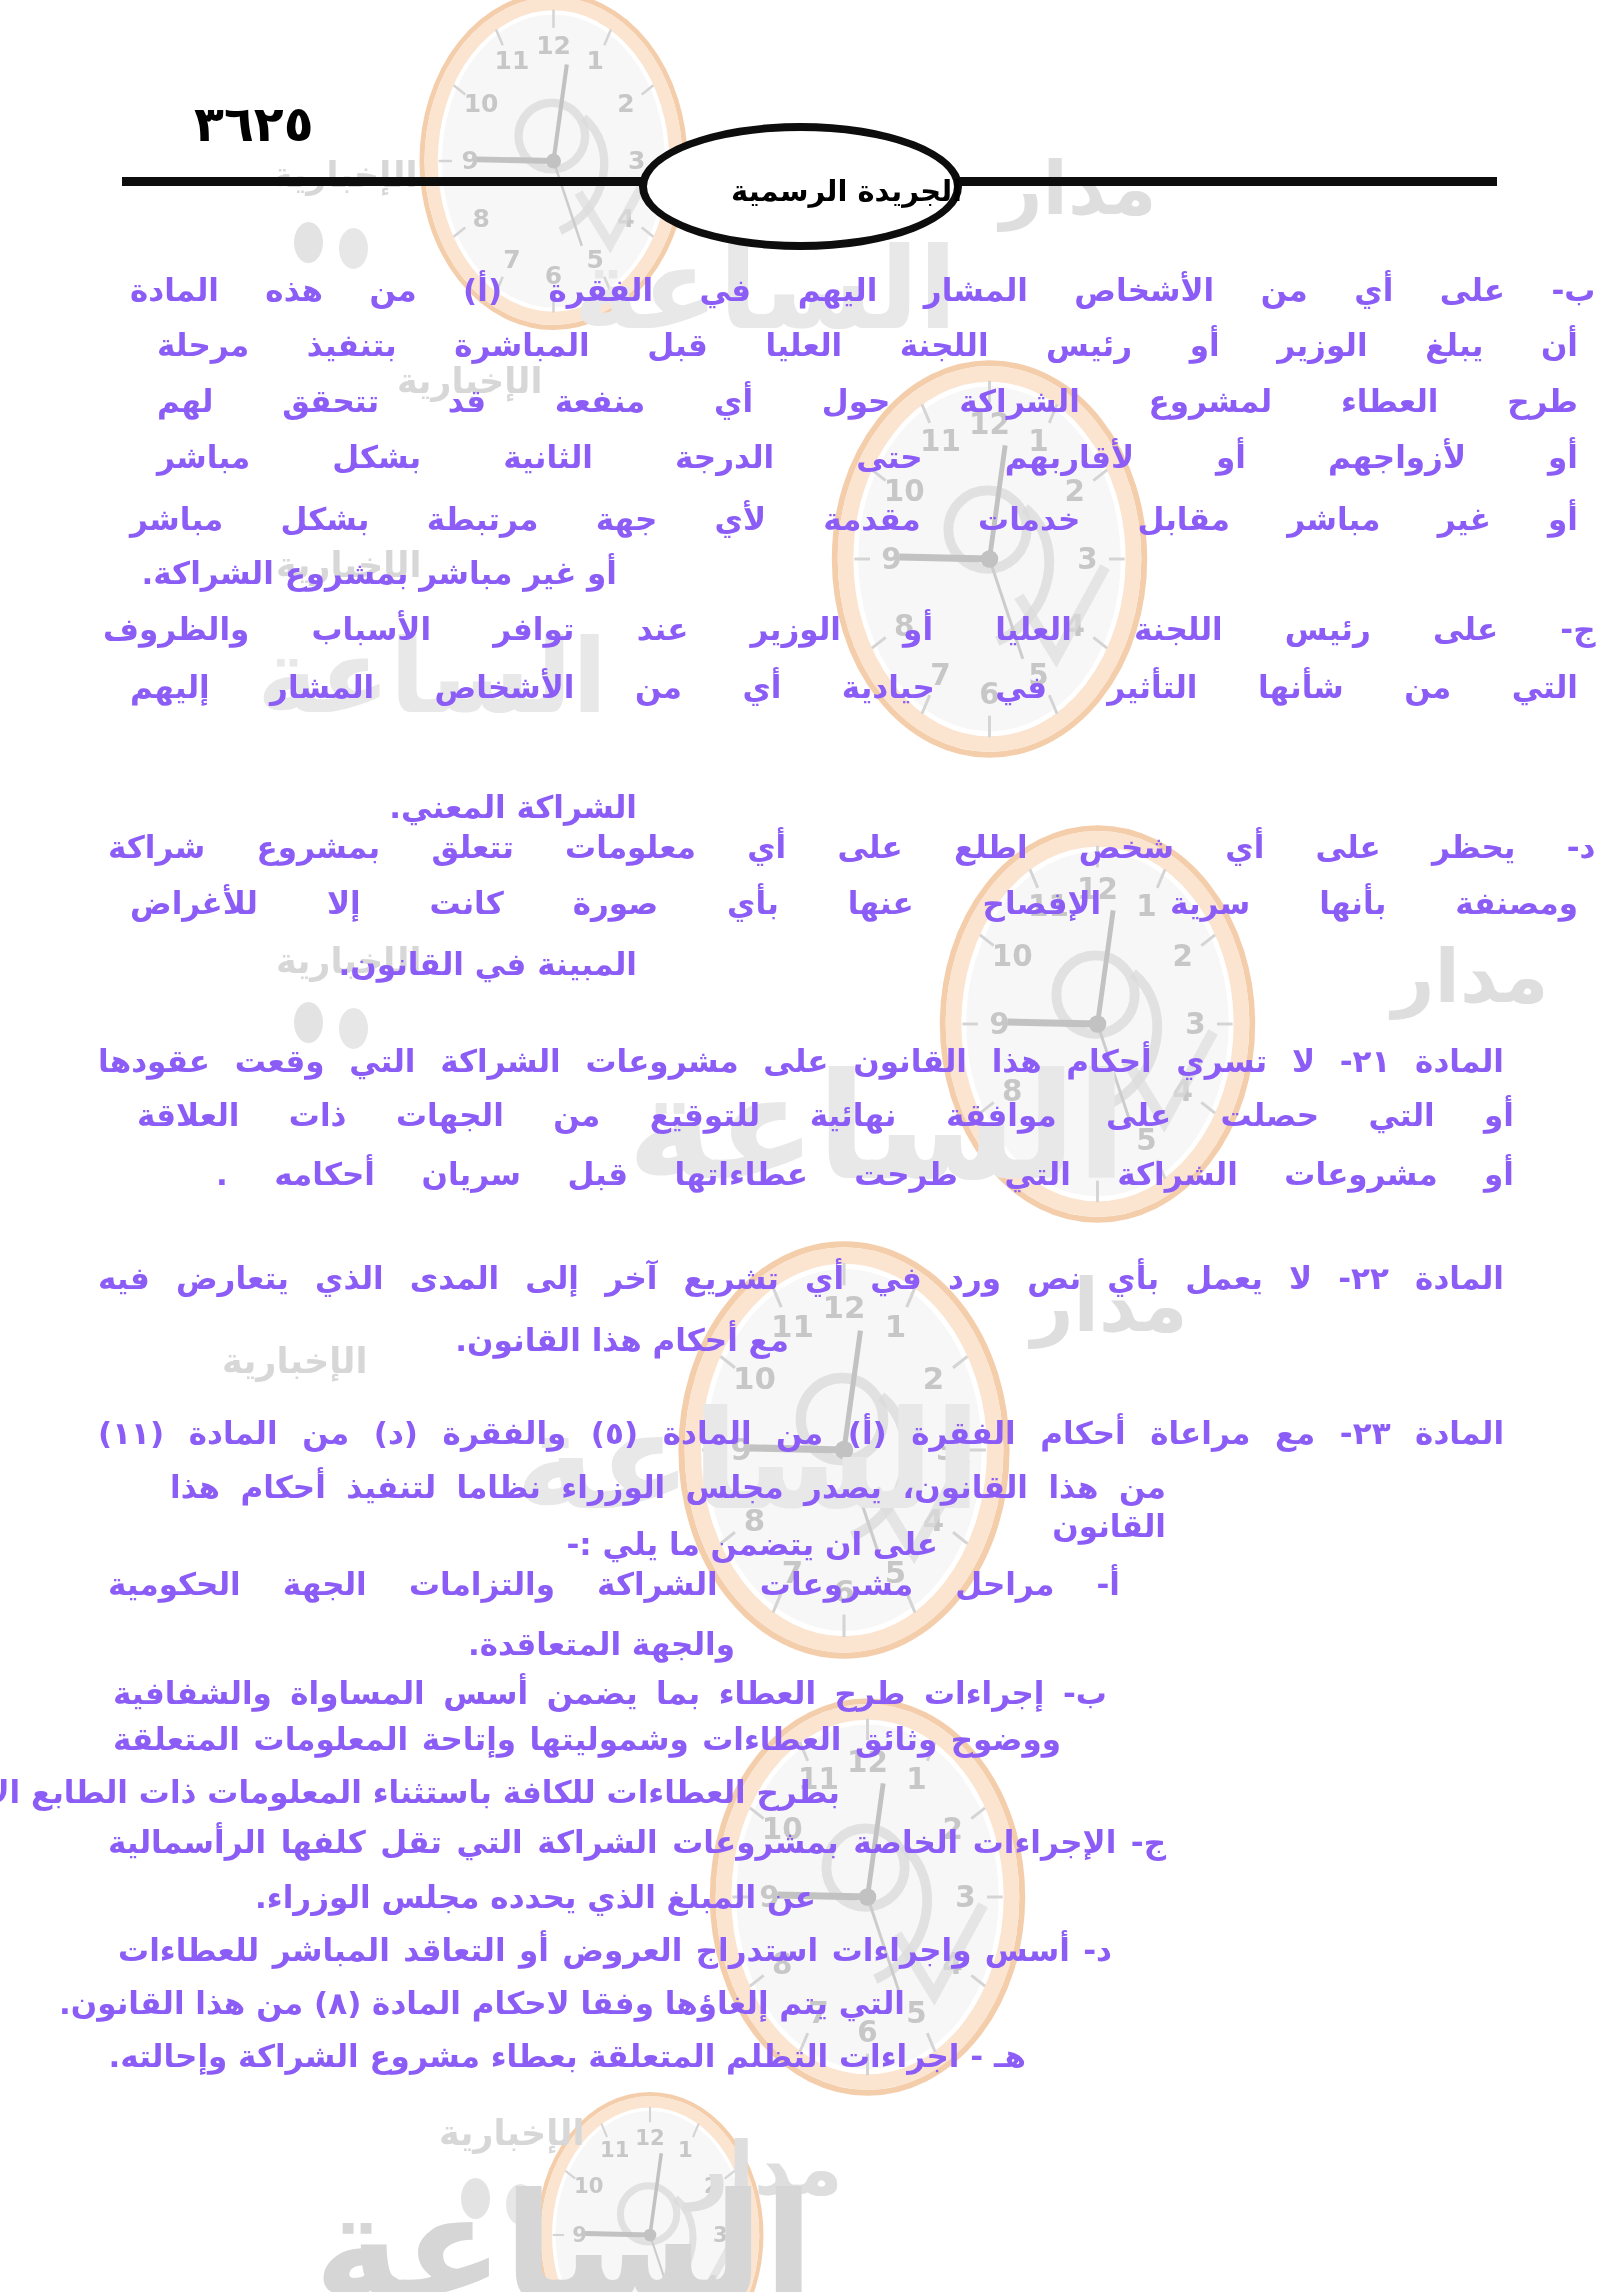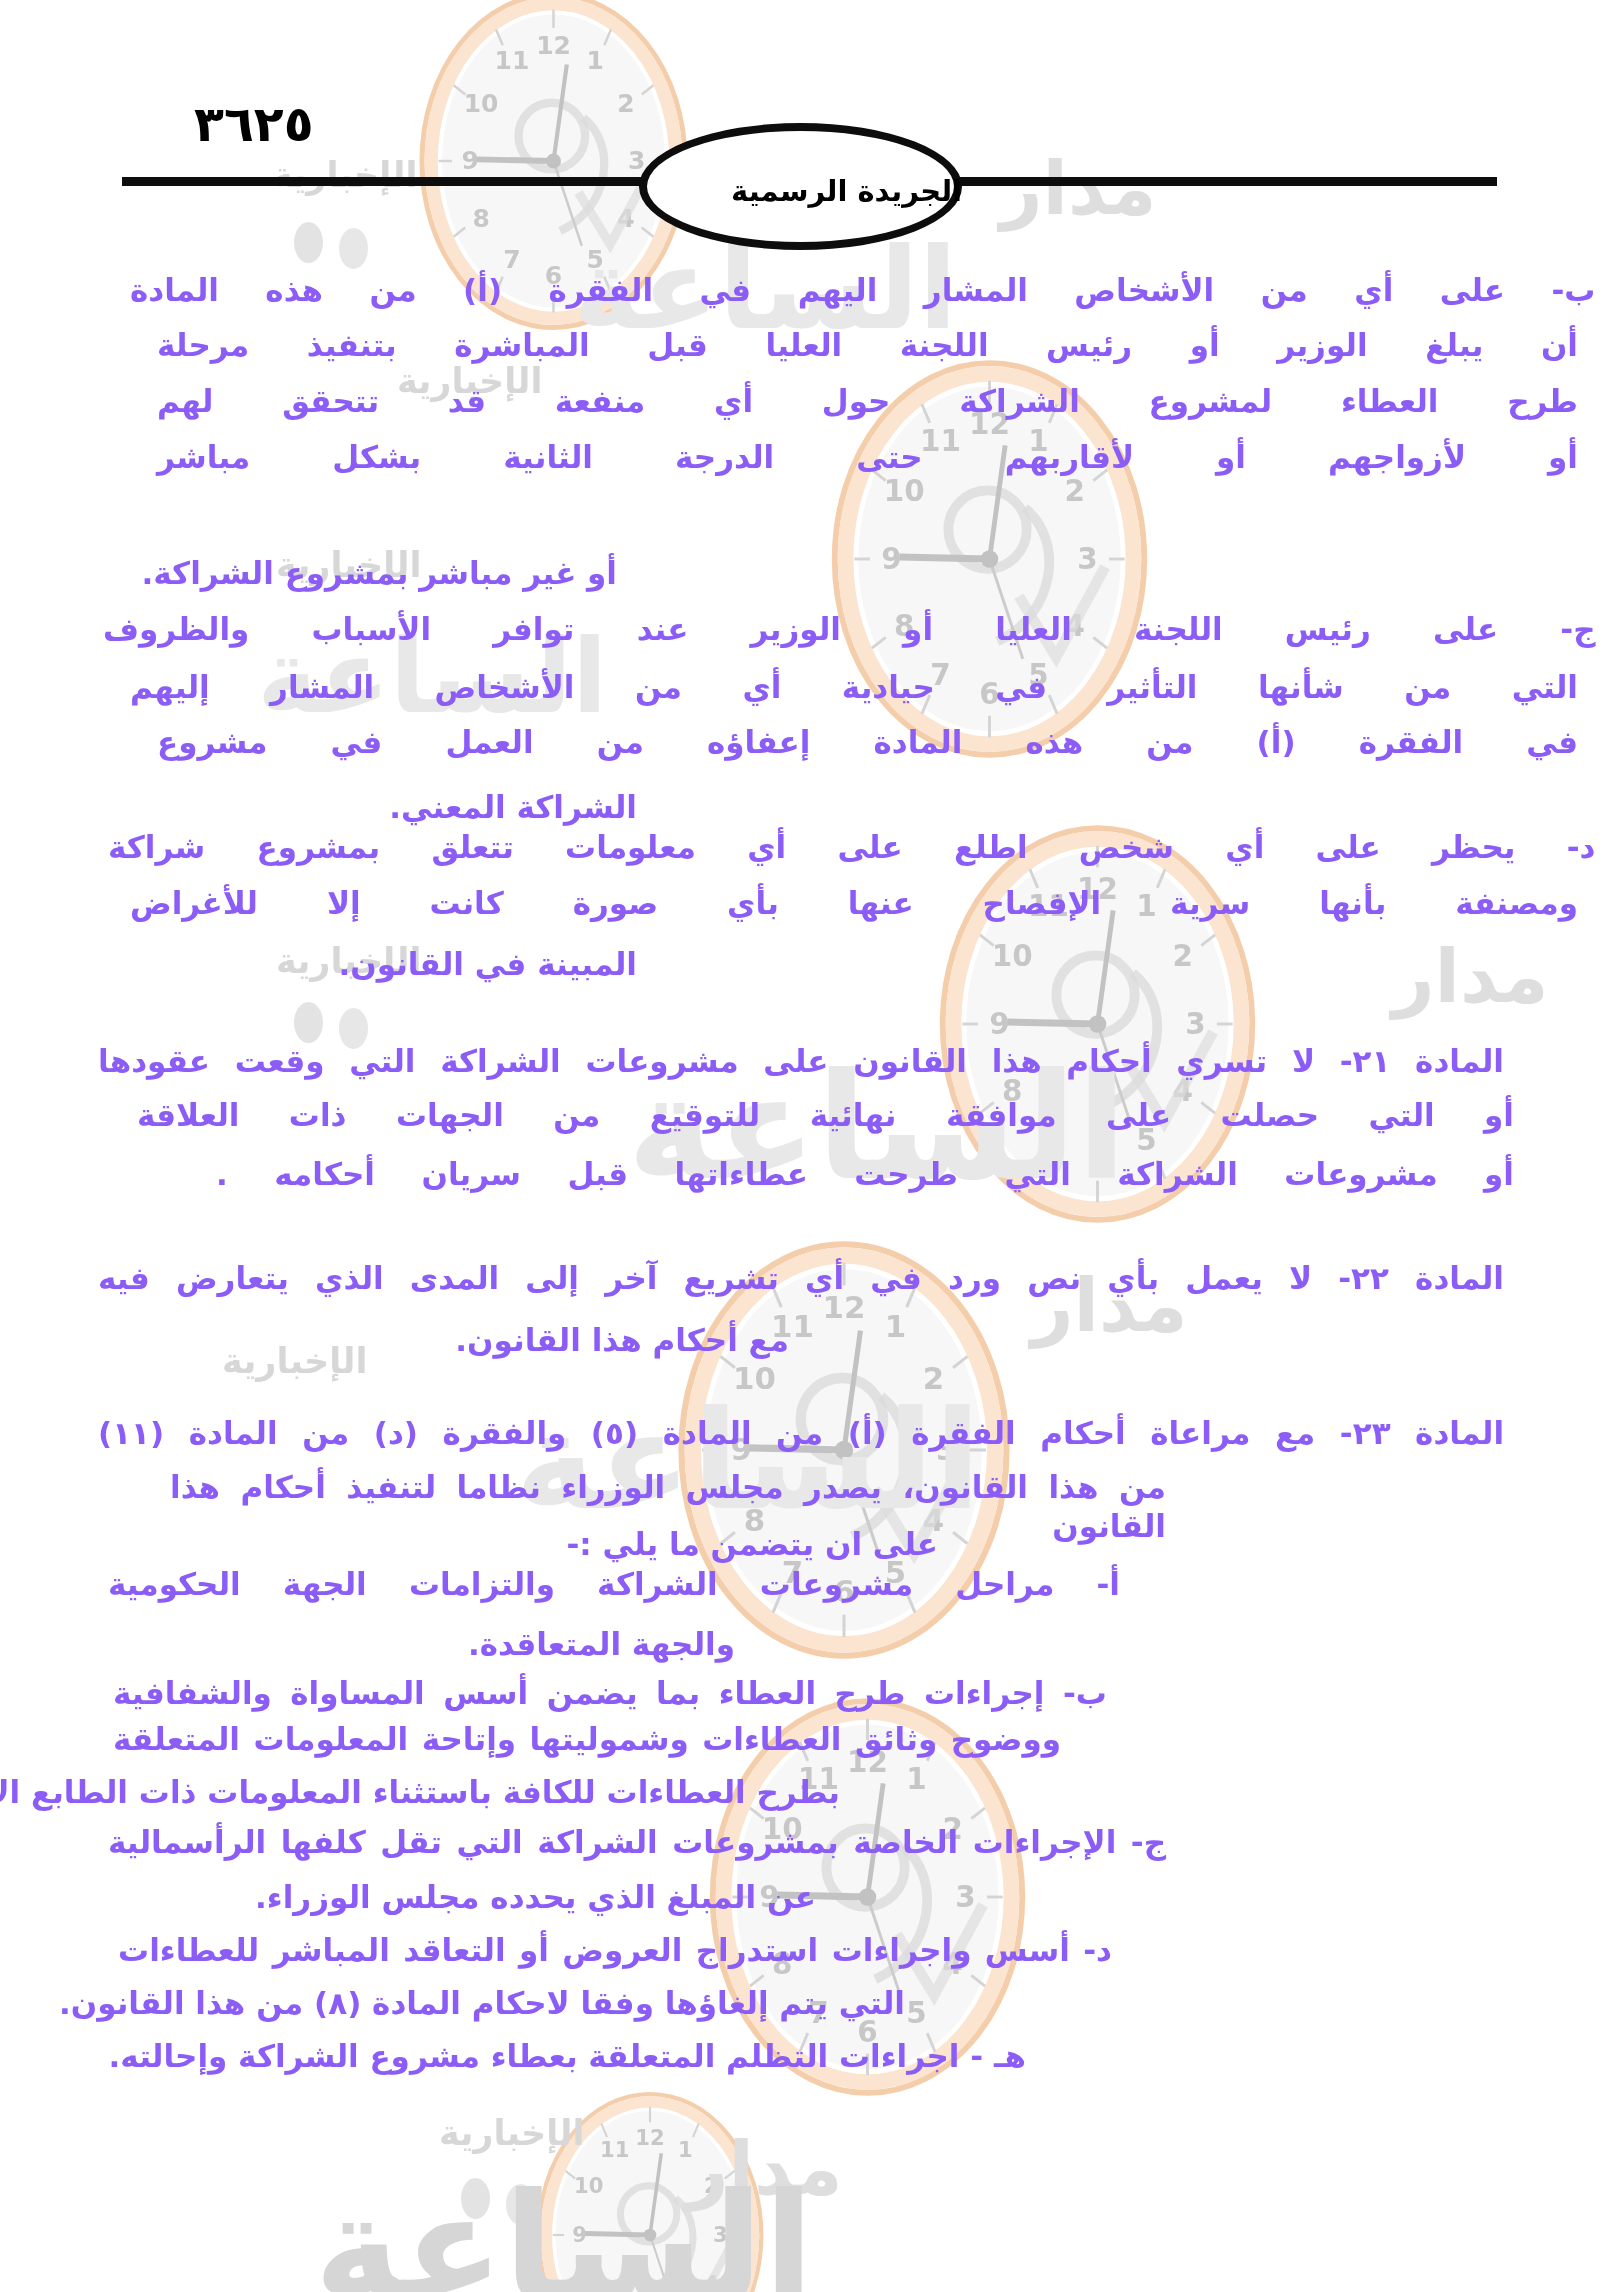--- a/index.html
+++ b/index.html
@@ -150,24 +150,24 @@
 
   <div class="page-number">٣٦٢٥</div>
   <div class="rule"></div>
   <div class="gazette-oval"></div>
   <div class="gazette-title">الجريدة الرسمية</div>
 
   <div class="ln j" style="top:271px;right:25.5px;left:130px">ب- على أي من الأشخاص المشار اليهم في الفقرة (أ) من هذه المادة</div>
   <div class="ln j" style="top:326px;right:43px;left:157px">أن يبلغ الوزير أو رئيس اللجنة العليا قبل المباشرة بتنفيذ مرحلة</div>
   <div class="ln j" style="top:382px;right:43px;left:157px">طرح العطاء لمشروع الشراكة حول أي منفعة قد تتحقق لهم</div>
   <div class="ln j" style="top:438px;right:43px;left:157px">أو لأزواجهم أو لأقاربهم حتى الدرجة الثانية بشكل مباشر</div>
+  <div class="ln j" style="top:500px;right:43px;left:130px">أو غير مباشر مقابل خدمات مقدمة لأي جهة مرتبطة بشكل مباشر</div>
   <div class="ln c" style="top:554px;right:1004px">أو غير مباشر بمشروع الشراكة.</div>
   <div class="ln j" style="top:610px;right:25.5px;left:103px">ج- على رئيس اللجنة العليا أو الوزير عند توافر الأسباب والظروف</div>
   <div class="ln j" style="top:668px;right:43px;left:130px">التي من شأنها التأثير في حيادية أي من الأشخاص المشار إليهم</div>
-  <div class="ln j" style="top:723px;right:43px;left:157px">في الفقرة (أ) من هذه المادة إعفاؤه من العمل في مشروع</div>
   <div class="ln c" style="top:788px;right:984px">الشراكة المعني.</div>
   <div class="ln j" style="top:828px;right:25.5px;left:108px">د- يحظر على أي شخص اطلع على أي معلومات تتعلق بمشروع شراكة</div>
   <div class="ln j" style="top:884px;right:43px;left:130px">ومصنفة بأنها سرية الإفصاح عنها بأي صورة كانت إلا للأغراض</div>
   <div class="ln c" style="top:945px;right:984px">المبينة في القانون.</div>
 
   <div class="ln j" style="top:1042px;right:117px;left:98px">المادة ٢١- لا تسري أحكام هذا القانون على مشروعات الشراكة التي وقعت عقودها</div>
   <div class="ln j" style="top:1096px;right:107px;left:137px">أو التي حصلت على موافقة نهائية للتوقيع من الجهات ذات العلاقة</div>
   <div class="ln j" style="top:1155px;right:107px;left:216px">أو مشروعات الشراكة التي طرحت عطاءاتها قبل سريان أحكامه .</div>
 
   <div class="ln j" style="top:1259px;right:117px;left:98px">المادة ٢٢- لا يعمل بأي نص ورد في أي تشريع آخر إلى المدى الذي يتعارض فيه</div>

